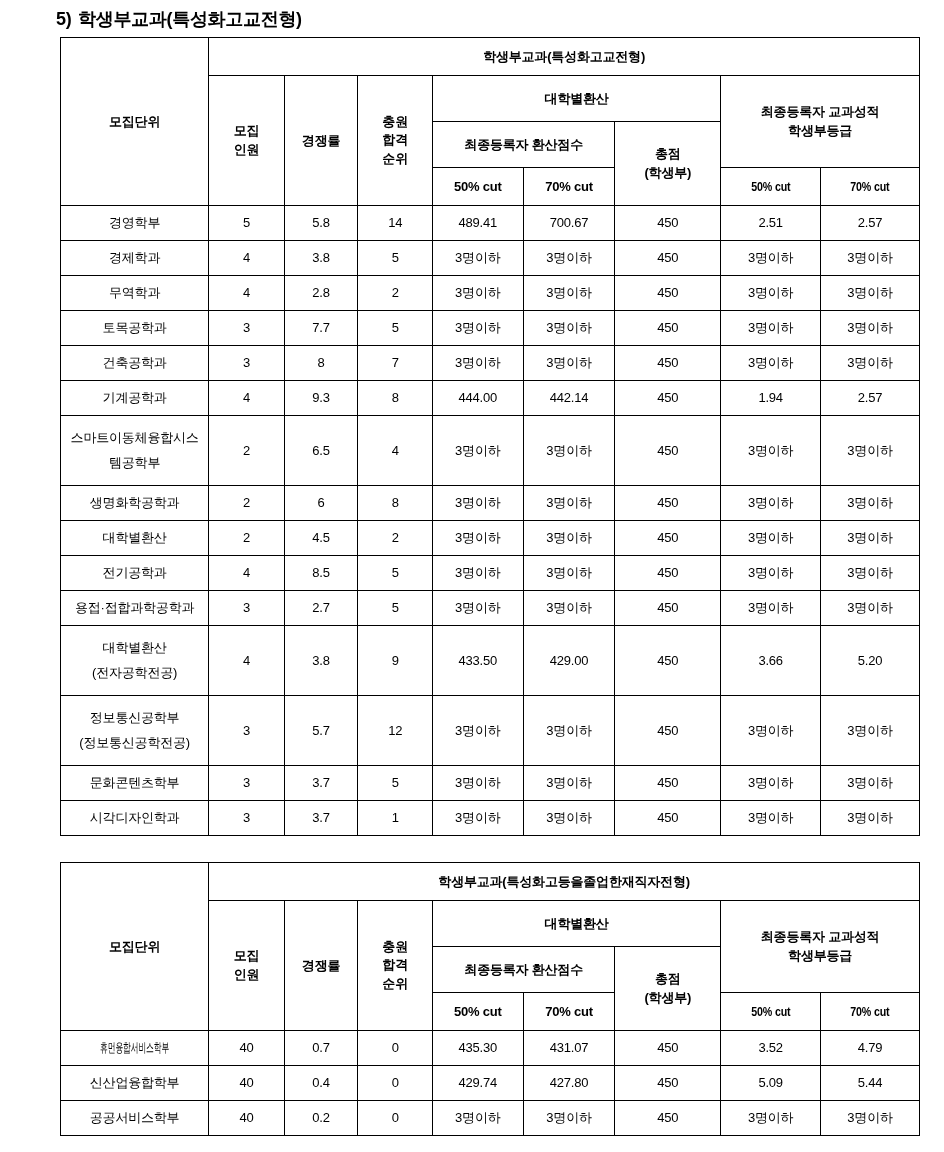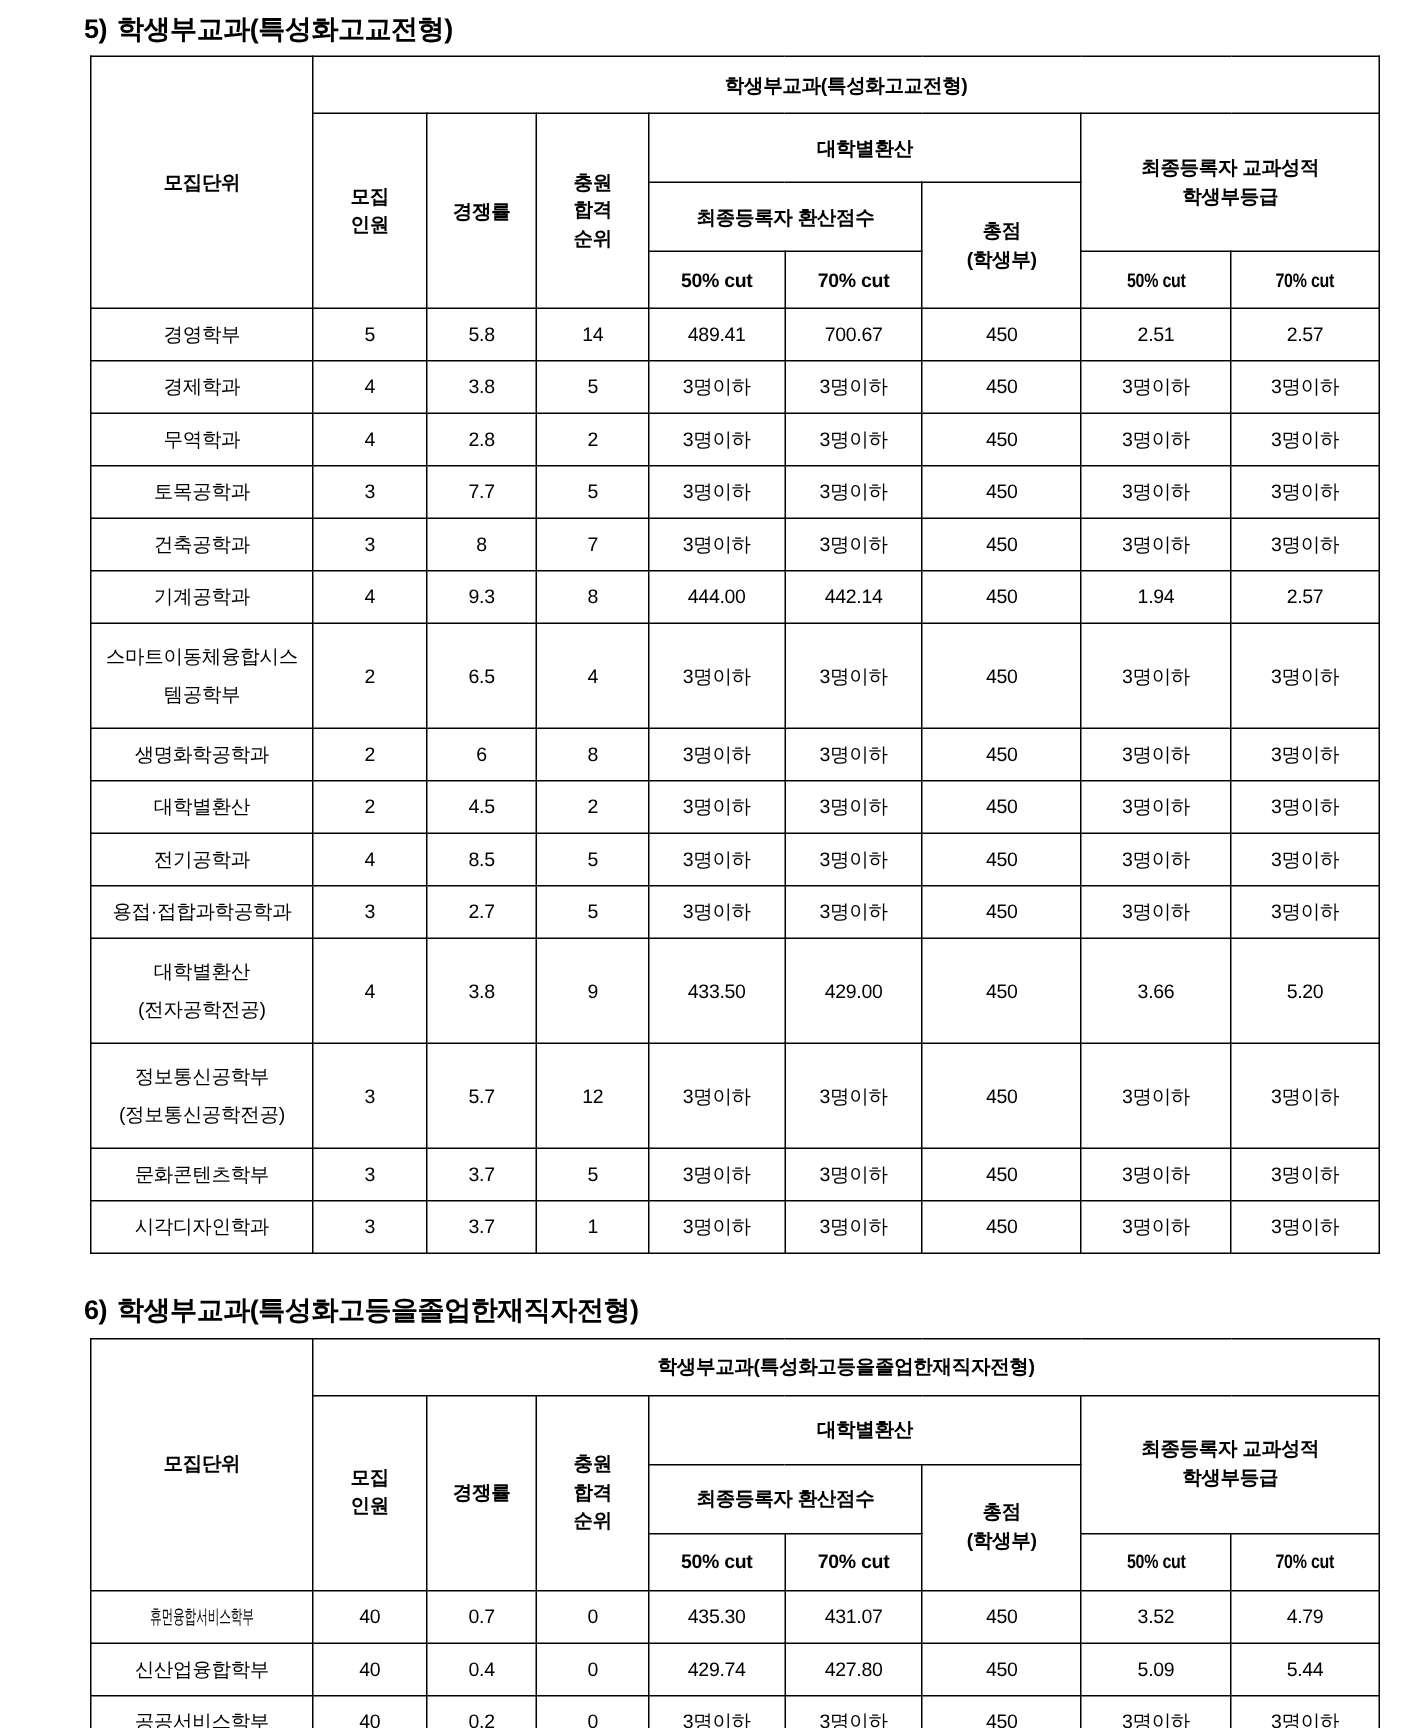--- a/index.html
+++ b/index.html
@@ -335,23 +335,20 @@
             <td>3명이하</td>
             <td>3명이하</td>
           </tr>
         </tbody>
     </table>
   </div>
 
   <div class="spacer"></div>
 
   <div class="section">
-    <div class="section-heading">
-      <span class="num">6)</span><span>학생부교과(특성화고등을졸업한재직자전형)</span>
-    </div>
 
     <table class="grid">
       <colgroup>
         <col class="c-unit">
           <col class="c-quota">
           <col class="c-ratio">
           <col class="c-rank">
         <col class="c-c50">
           <col class="c-c70">
           <col class="c-total">

